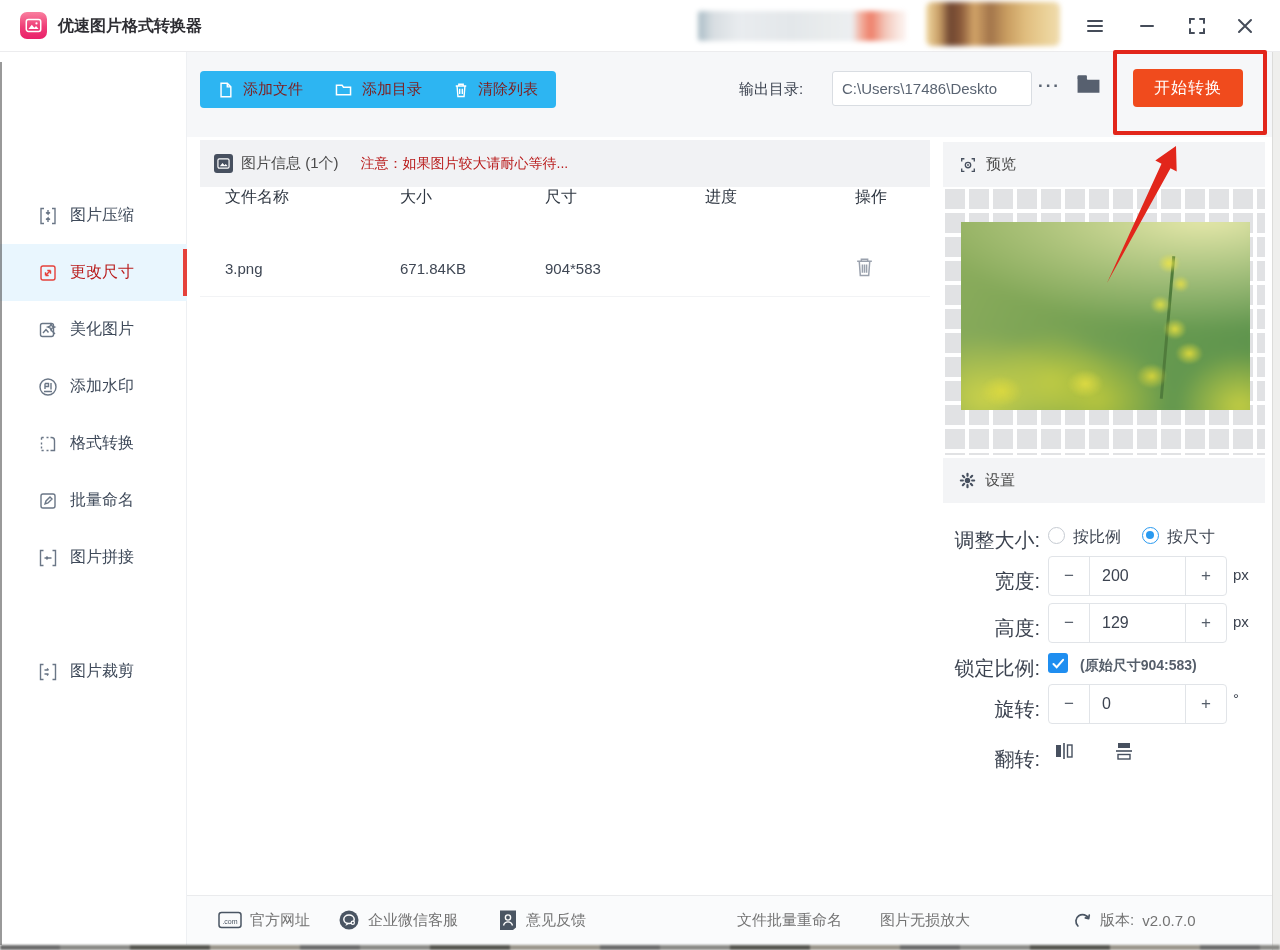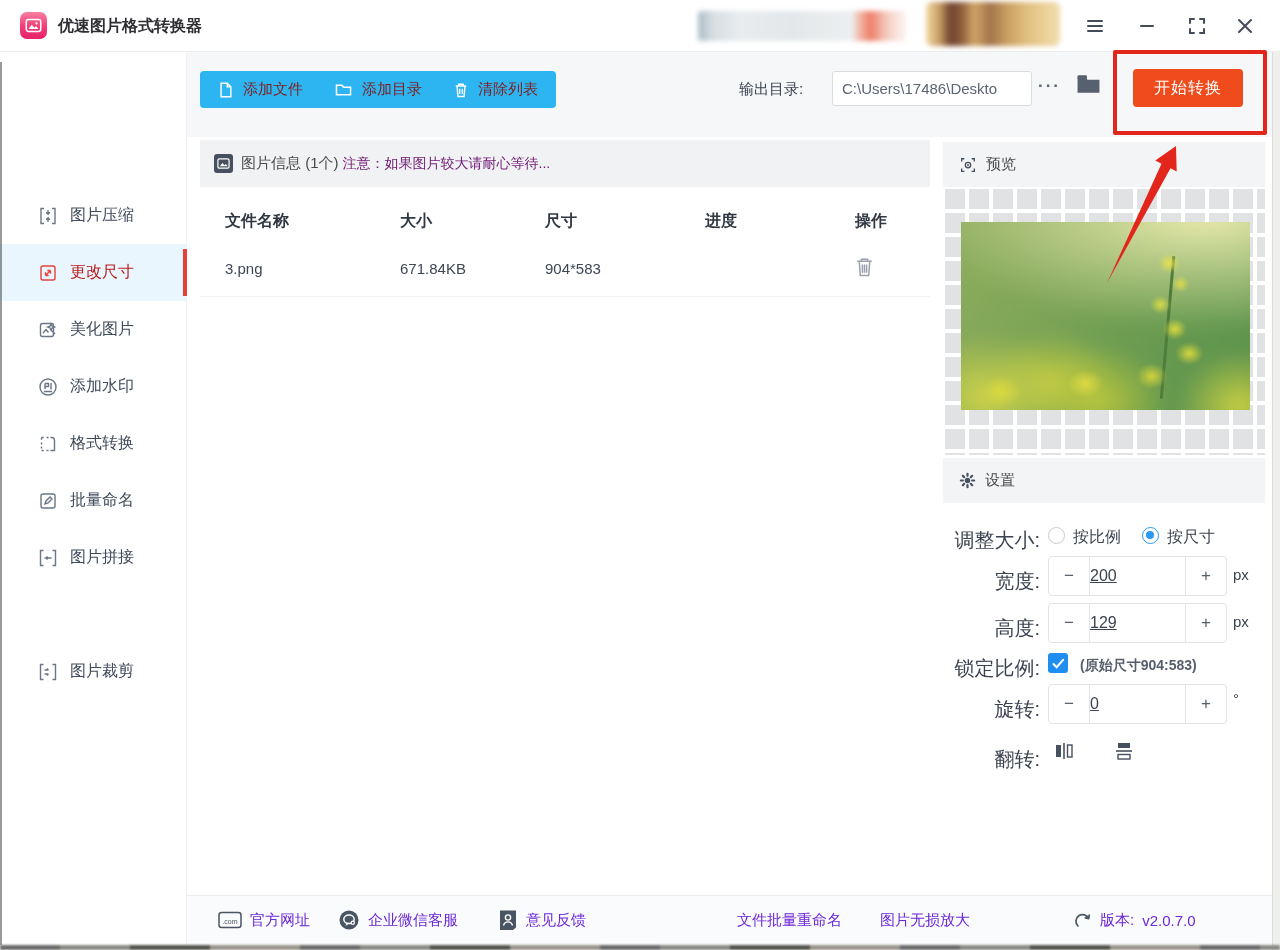--- a/index.html
+++ b/index.html
@@ -44,23 +44,23 @@
     padding-left:38px; font-size:16px; color:#3f4a5a; cursor:pointer; }
   .nav-item svg { stroke:#6a7686; stroke-width:1.4; fill:none; flex:0 0 auto; }
   .nav-item.active { background:#e9f6fe; color:#b91c1c; }
   .nav-item.active svg { stroke:#e5413b; }
   .nav-item.active .active-bar { position:absolute; right:0; top:5px; bottom:5px; width:4px; background:#e5413b; }
 
   
   .info-band { left:200px; top:140px; width:730px; height:47px; background:#f1f2f4; display:flex; align-items:center; padding-left:14px; }
   .info-icon { width:19px; height:19px; background:#47505f; border-radius:3px; display:flex; align-items:center; justify-content:center; margin-right:8px; }
   .info-title { font-size:15px; color:#4a4a4a; }
-  .info-note { font-size:14px; color:#701a75; margin-left:4px; }
-  .thead { left:200px; top:187px; width:730px; height:70px; display:flex; align-items:center; border-bottom:1px solid #e9ebee;
-    font-weight:bold; font-size:16px; color:#2f3742; background:#fff; }
+  .info-note { font-size:14px; color:#b91c1c; margin-left:22px; }
+  .thead { left:200px; top:187px; width:730px; height:70px; display:flex; border-bottom:1px solid #e9ebee;
+    font-weight:normal; font-size:16px; color:#2f3742; background:#fff; }
   .trow { left:200px; top:240px; width:730px; height:57px; display:flex; align-items:center; border-bottom:1px solid #f2f3f5;
     font-size:15px; color:#3f4754; background:#fff; }
   .c1{width:200px; padding-left:25px;} .c2{width:145px;} .c3{width:160px;} .c4{width:150px;} .c5{width:75px;}
   .progress-pill { width:100px; height:12px; border-radius:6px; background:#f1f1f4; }
   .trash-btn { cursor:pointer; display:inline-flex; }
   .trash-btn svg { stroke:#9aa1ad; stroke-width:1.4; fill:none; }
 
   
   .band { left:943px; width:322px; height:45px; background:#f3f4f6; display:flex; align-items:center; padding-left:16px; gap:9px;
     font-size:15px; color:#4a4a4a; }
@@ -90,30 +90,30 @@
   .photo .stem { position:absolute; left:71%; top:18%; width:3px; height:76%; background:#507c3c; transform:rotate(5deg); filter:blur(.5px); }
 
   .set-label { position:absolute; left:935px; width:105px; text-align:right; font-size:20px; color:#3c4350; }
   .radio { position:absolute; width:17px; height:17px; border-radius:50%; border:1.5px solid #c6cbd2; background:#fff; cursor:pointer; }
   .radio.on { border-color:#2a9af0; }
   .radio.on::after { content:""; position:absolute; left:3px; top:3px; width:8px; height:8px; border-radius:50%; background:#2a9af0; }
   .radio-text { position:absolute; font-size:16px; color:#3c4350; }
   .stepper { position:absolute; left:1048px; width:179px; height:40px; border:1px solid #e1e4e8; border-radius:4px; background:#fff;
     display:flex; align-items:stretch; font-size:16px; color:#3c4350; }
   .stepper .st-btn { width:40px; display:flex; align-items:center; justify-content:center; cursor:pointer; color:#555e6a; font-size:17px; }
-  .stepper .st-val { flex:1; border-left:1px solid #e1e4e8; border-right:1px solid #e1e4e8; display:flex; align-items:center; padding-left:0;text-decoration:underline; }
+  .stepper .st-val { flex:1; border-left:1px solid #e1e4e8; border-right:1px solid #e1e4e8; display:flex; align-items:center; padding-left:12px; }
   .unit { position:absolute; left:1233px; font-size:15px; color:#3c4350; }
   .checkbox { position:absolute; left:1048px; width:20px; height:20px; background:#1f8ef0; border-radius:3px;
     display:flex; align-items:center; justify-content:center; cursor:pointer; }
   .lock-note { position:absolute; left:1080px; font-size:14px; color:#555e6a;font-weight:bold; }
   .flip-btn { position:absolute; cursor:pointer; display:inline-flex; }
 
   
   .footer { left:187px; top:895px; width:1085px; height:50px; background:#fafbfc; border-top:1px solid #eaebed; }
-  .f-item { position:absolute; top:0; height:50px; display:flex; align-items:center; gap:8px; font-size:15px; color:#6d28d9; cursor:pointer; white-space:nowrap; }
+  .f-item { position:absolute; top:0; height:50px; display:flex; align-items:center; gap:8px; font-size:15px; color:#737373; cursor:pointer; white-space:nowrap; }
   .f-item svg { flex:0 0 auto; }
 
   
   .edge-right { left:1272px; top:52px; width:8px; height:898px; background:#efefed; border-left:1px solid #dcdcda; }
   .edge-left { left:0; top:62px; width:2px; height:883px; background:rgba(70,70,70,.55); }
   .edge-bottom { left:0; top:945px; width:1280px; height:5px; filter:blur(1px);
     background:repeating-linear-gradient(90deg,#6b6b6b 0 60px,#8a8a86 60px 130px,#55554f 130px 210px,#9a968c 210px 300px); }
 </style>
 </head>
 <body>

